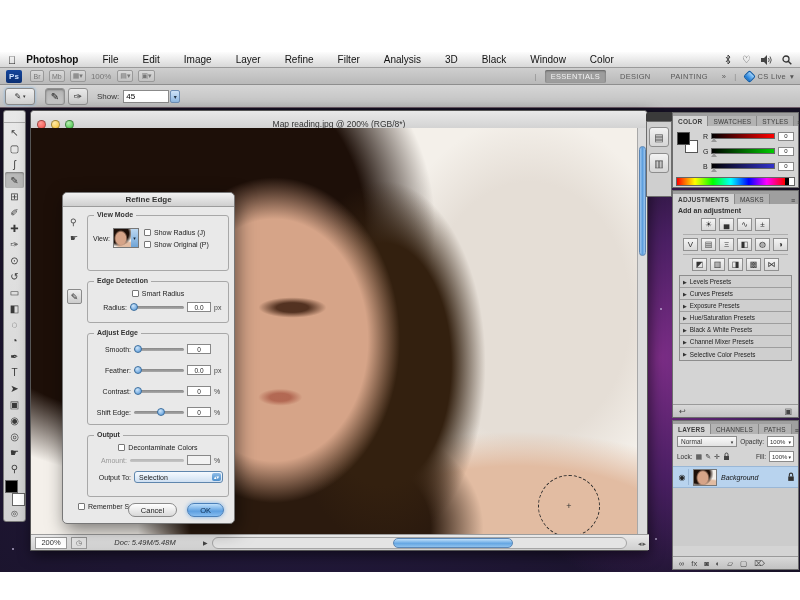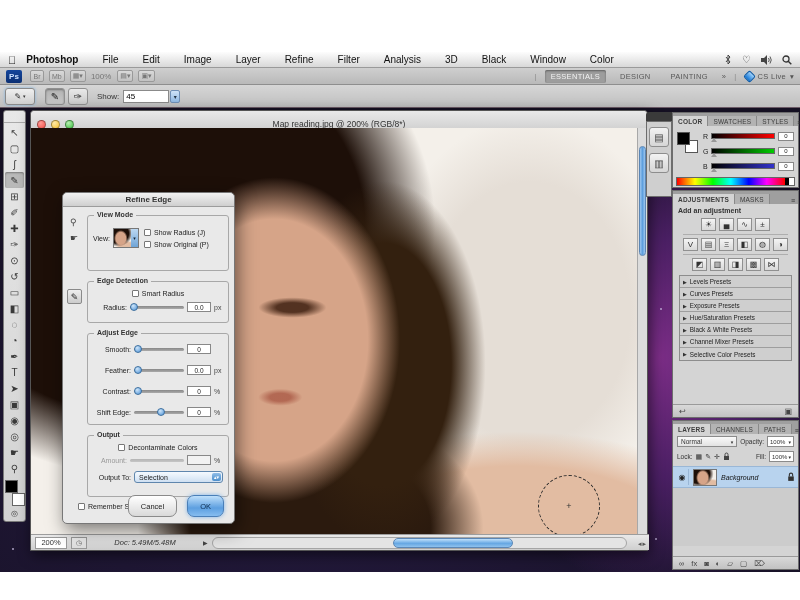--- a/index.html
+++ b/index.html
@@ -98,21 +98,21 @@
   .unit{width:9px;flex:none;color:#444;}
   .view-thumb{width:26px;height:20px;border:1px solid #777;background:#fff;display:flex;flex:none;}
   .view-thumb .mini-photo{flex:1;}
   .view-thumb .dd{width:7px;background:linear-gradient(#bcd8f2,#6fa4d6);display:flex;align-items:center;justify-content:center;font-size:5px;color:#123;}
   .mini-photo{background:
     radial-gradient(ellipse 9px 11px at 40% 52%, #d6a488 0 55%, rgba(214,164,136,0) 75%),
     radial-gradient(ellipse 20px 17px at 20% 25%, #1d0f08 0 56%, rgba(29,15,8,0) 76%),
     radial-gradient(ellipse 16px 8px at 80% 100%, #e2bca2 0 55%, rgba(226,188,162,0) 78%),#f4f0ea;}
   .popup{flex:1;height:12px;border:1px solid #5f86ad;border-radius:3px;background:linear-gradient(#f5faff,#cfe0f2);display:flex;align-items:center;padding:0 4px;position:relative;}
   .popup .dd2{position:absolute;right:1px;top:1px;bottom:1px;width:9px;border-radius:2px;background:linear-gradient(#8fbde8,#4c8ecb);color:#fff;font-size:5px;display:flex;align-items:center;justify-content:center;}
-  .btn{height:22px;border-radius:7px;border:1px solid #8a8a8a;background:linear-gradient(#fff,#d9d9d9);display:flex;align-items:center;justify-content:center;font-size:7.5px;padding:0 12px;}
+  .btn{height:14px;border-radius:7px;border:1px solid #8a8a8a;background:linear-gradient(#fff,#d9d9d9);display:flex;align-items:center;justify-content:center;font-size:7.5px;padding:0 12px;}
   .btn.primary{background:linear-gradient(#bfe0fb,#5d9fe0 60%,#86bdf0);border-color:#4a7fb8;color:#0b2c4f;box-shadow:0 0 4px #7fb4e8;}
 
   
   .dock-collapse{left:646px;top:60px;width:153px;height:9px;background:#3a3a3a;border-radius:3px 3px 0 0;color:#bbb;font-size:6px;display:flex;align-items:center;justify-content:flex-end;padding:0 3px;}
   .dock-icons{left:646px;top:69px;width:26px;height:76px;background:#cfcfcf;border:1px solid #6d6d6d;display:flex;flex-direction:column;align-items:center;gap:6px;padding-top:5px;}
   .dock-icon{width:20px;height:20px;border:1px solid #8d8d8d;border-radius:3px;background:linear-gradient(#f2f2f2,#d6d6d6);display:flex;align-items:center;justify-content:center;font-size:10px;color:#444;}
   .panel{background:#d4d4d4;border:1px solid #6d6d6d;font-size:7px;color:#222;}
   .tabs{display:flex;background:#9f9f9f;height:13px;align-items:flex-end;}
   .tab{padding:2px 5px 1px;font-size:6.5px;color:#3c3c3c;background:#b3b3b3;border-right:1px solid #8a8a8a;letter-spacing:.2px;}
   .tab.active{background:#d4d4d4;font-weight:bold;}

